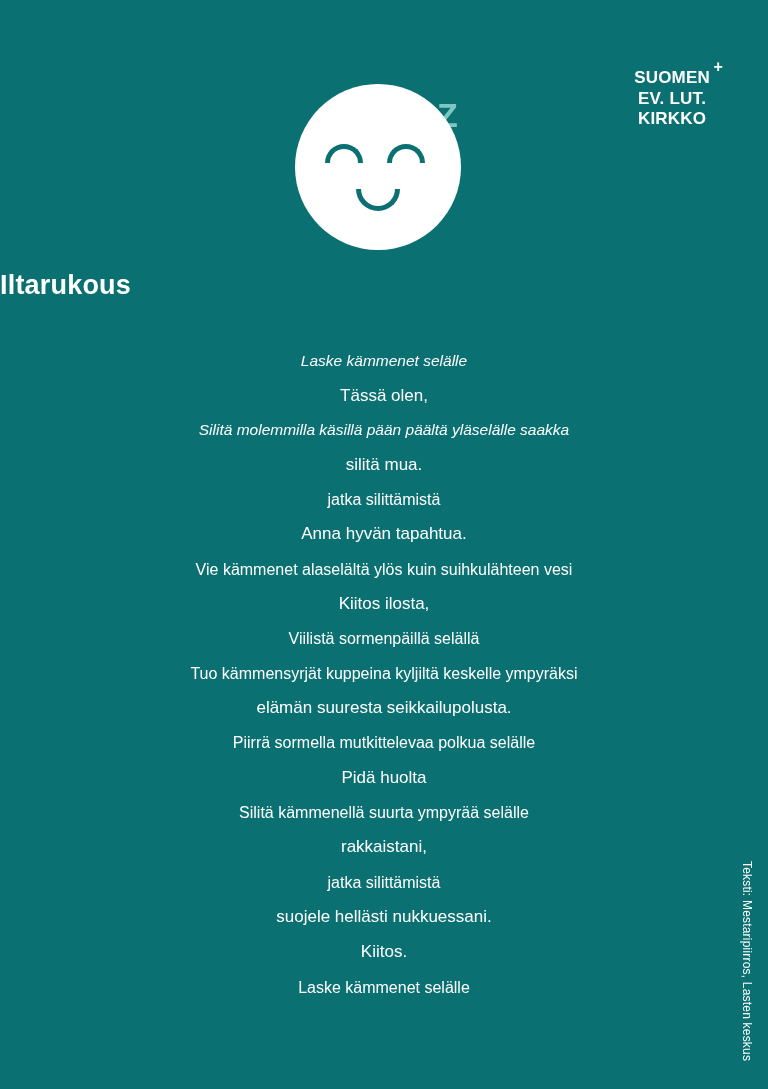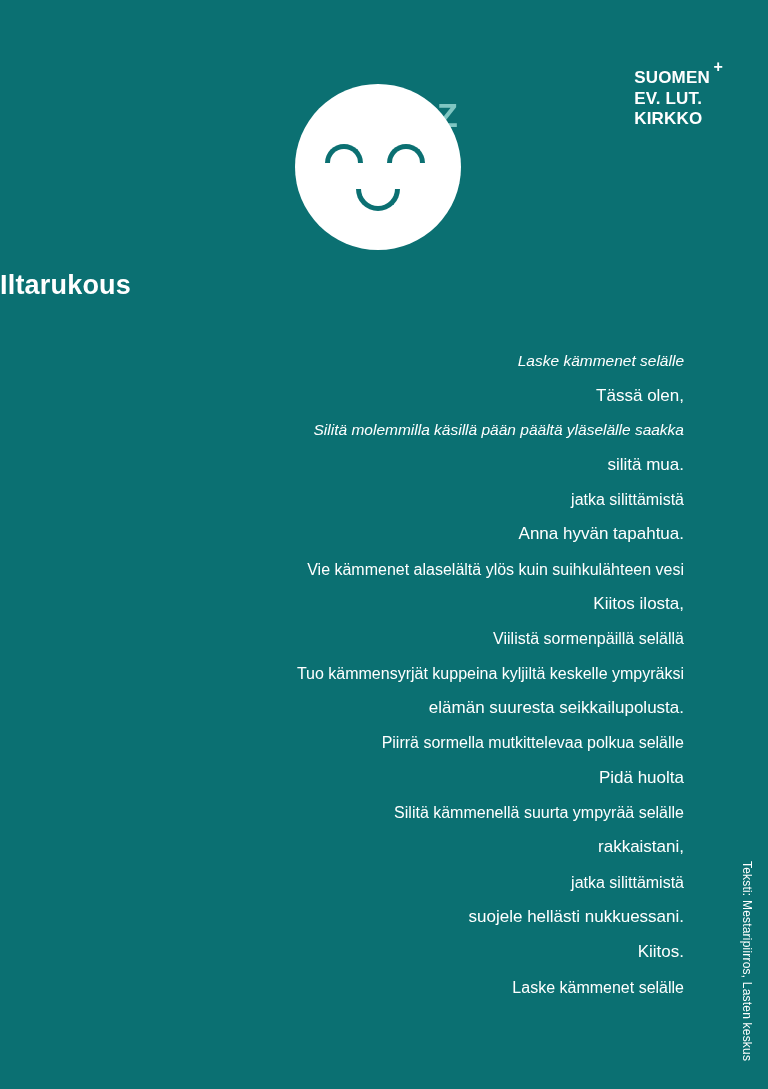--- a/index.html
+++ b/index.html
@@ -21,21 +21,21 @@
     width: 768px;
     height: 1089px;
     box-sizing: border-box;
   }
 
   
   .logo {
     position: absolute;
     top: 68px;
     right: 58px;
-    text-align: left;
+    text-align: center;
     line-height: 1.22;
     font-weight: bold;
     font-size: 17px;
     letter-spacing: 0.2px;
     color: #ffffff;
   }
   .logo .line1 {
     position: relative;
     display: inline-block;
   }
@@ -131,21 +131,21 @@
     font-weight: bold;
     letter-spacing: 0.2px;
   }
 
   
   .prayer {
     position: absolute;
     top: 344px;
     left: 84px;
     width: 600px;
-    text-align: right;
+    text-align: center;
   }
   .line {
     line-height: 1.08;
     margin: 0;
   }
   .line.instruction {
     font-style: italic;
     font-size: 15.5px;
     font-weight: normal;
     padding: 9px 0 8px;

